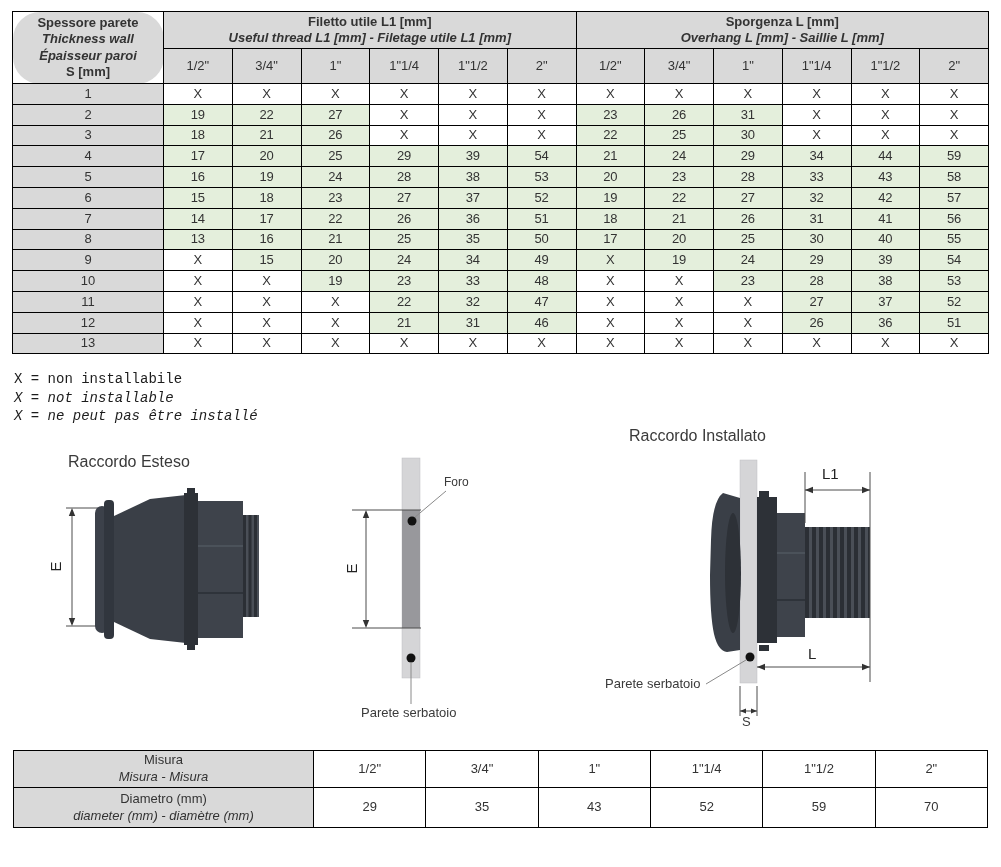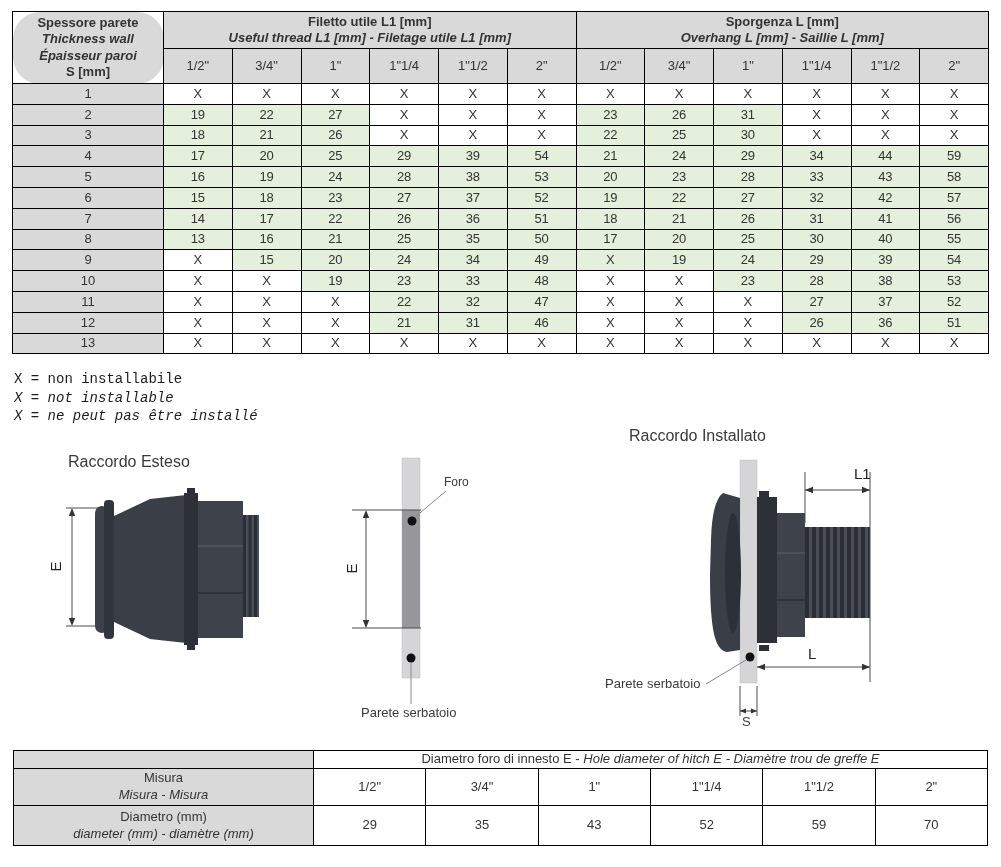--- a/index.html
+++ b/index.html
@@ -358,30 +358,26 @@
   </g>
 </svg>
 
 <div class="abs dtitle" style="left:38px;top:453px;margin-left:30px;">Raccordo Esteso</div>
 <div class="abs dtitle" style="left:629px;top:427px;">Raccordo Installato</div>
 <div class="abs dsmall" style="left:444px;top:475px;">Foro</div>
 <div class="abs ddim rot" style="left:50px;top:558px;">E</div>
 <div class="abs ddim rot" style="left:346px;top:560px;">E</div>
 <div class="abs dlabel" style="left:361px;top:705px;">Parete serbatoio</div>
 <div class="abs dlabel" style="left:605px;top:676px;">Parete serbatoio</div>
-<div class="abs ddim" style="left:822px;top:465px;margin-left:32px;">L1</div>
+<div class="abs ddim" style="left:822px;top:465px;">L1</div>
 <div class="abs ddim" style="left:808px;top:645px;">L</div>
 <div class="abs dlabel" style="left:742px;top:714px;">S</div>
 
 <table class="t2 abs">
   <tbody>
-      <tr class="hrow">
-    <td class="glab"></td>
-    <td colspan="6"><span>Diametro foro di innesto E</span><span> - </span><span class="it">Hole diameter of hitch E - Diamètre  trou  de greffe E</span></td>
-  </tr>
   <tr class="mrow">
     <td class="glab">
       <span class="ln">Misura</span>
       <span class="ln it">Misura - Misura</span>
     </td>
   <td>1/2"</td>
         <td>3/4"</td>
         <td>1"</td>
         <td>1"1/4</td>
         <td>1"1/2</td>

